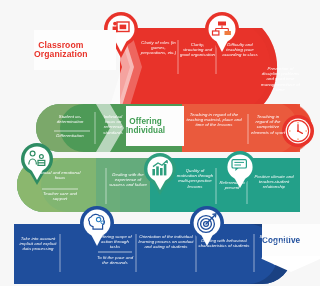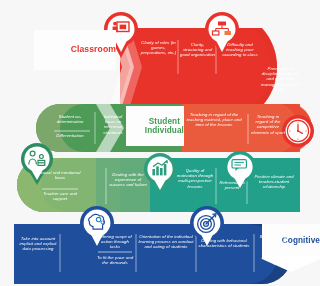--- a/index.html
+++ b/index.html
@@ -19,21 +19,21 @@
     font-size:4.3px;
     line-height:5.2px;
     text-align:center;
     letter-spacing:.05px;
     font-family:"Liberation Sans",sans-serif;
   }
 
   
   .plate{
     position:absolute;background:#fdfdfd;
-    display:flex;align-items:center;justify-content:flex-end;
+    display:flex;align-items:center;justify-content:flex-start;
     text-align:center;font-weight:bold;line-height:9.5px;
     letter-spacing:.1px;
   }
   .plate span{display:block;}
 
   
   .pin{position:absolute;}
   .pin svg{display:block;}
 
   
@@ -231,26 +231,27 @@
         <circle cx="16" cy="18" r="2.4" stroke-width="1.3"></circle>
         <path d="M16 18 L25 9" stroke-width="1.4" stroke-linecap="round"></path>
         <path d="M22.4 8.4 l3.6-.6 l-.6 3.6" stroke-width="1.2"></path>
       </g>
     </svg>
   </div>
 
   <div class="plate" style="left:34px;top:30px;width:82px;height:40px;font-size:8.6px;">
     <div style="color:#e8332a;">
       <span>Classroom</span>
+      <span>Organization</span>
     </div>
   </div>
 
   <div class="plate" style="left:126px;top:106px;width:58px;height:40px;font-size:8.2px;">
     <div style="color:#3f9c52;">
-      <span>Student</span>
+      <span>Offering</span>
       <span>Individual</span>
     </div>
   </div>
 
   <div class="plate" style="left:262px;top:224px;width:58px;height:34px;font-size:8.2px;">
     <div style="color:#1f4e9c;">
       <span>Cognitive</span>
     </div>
   </div>
 

